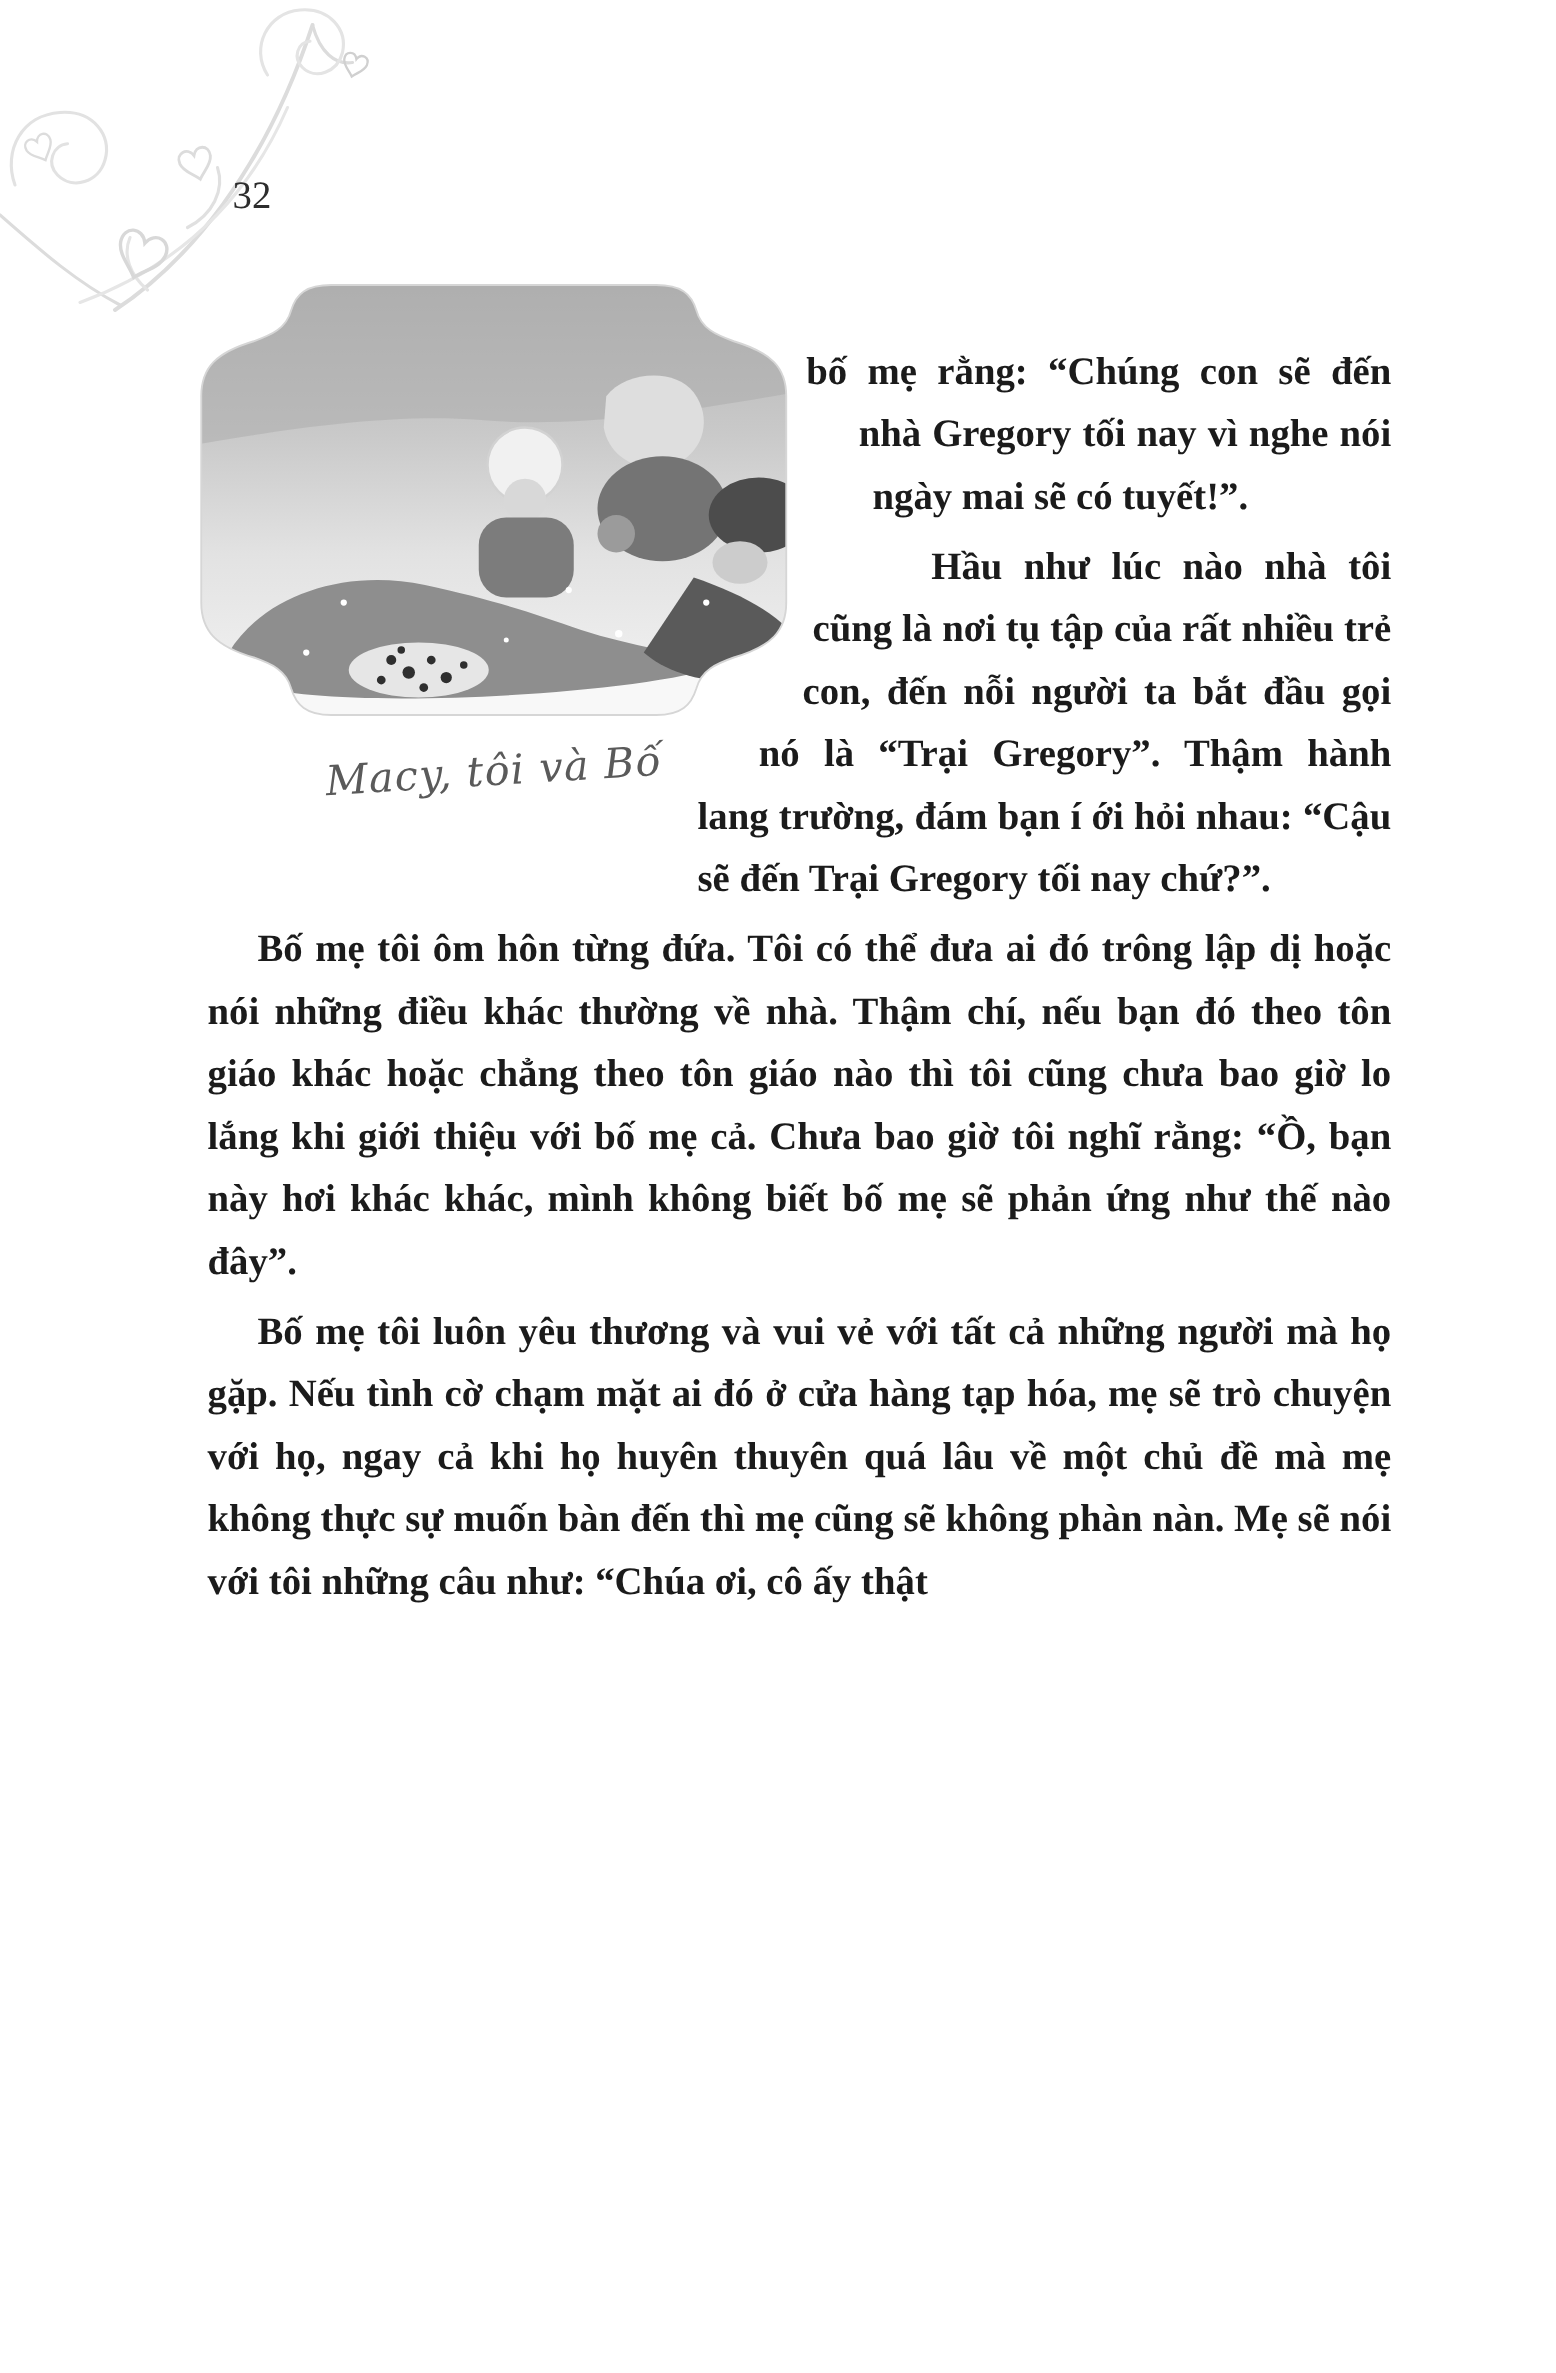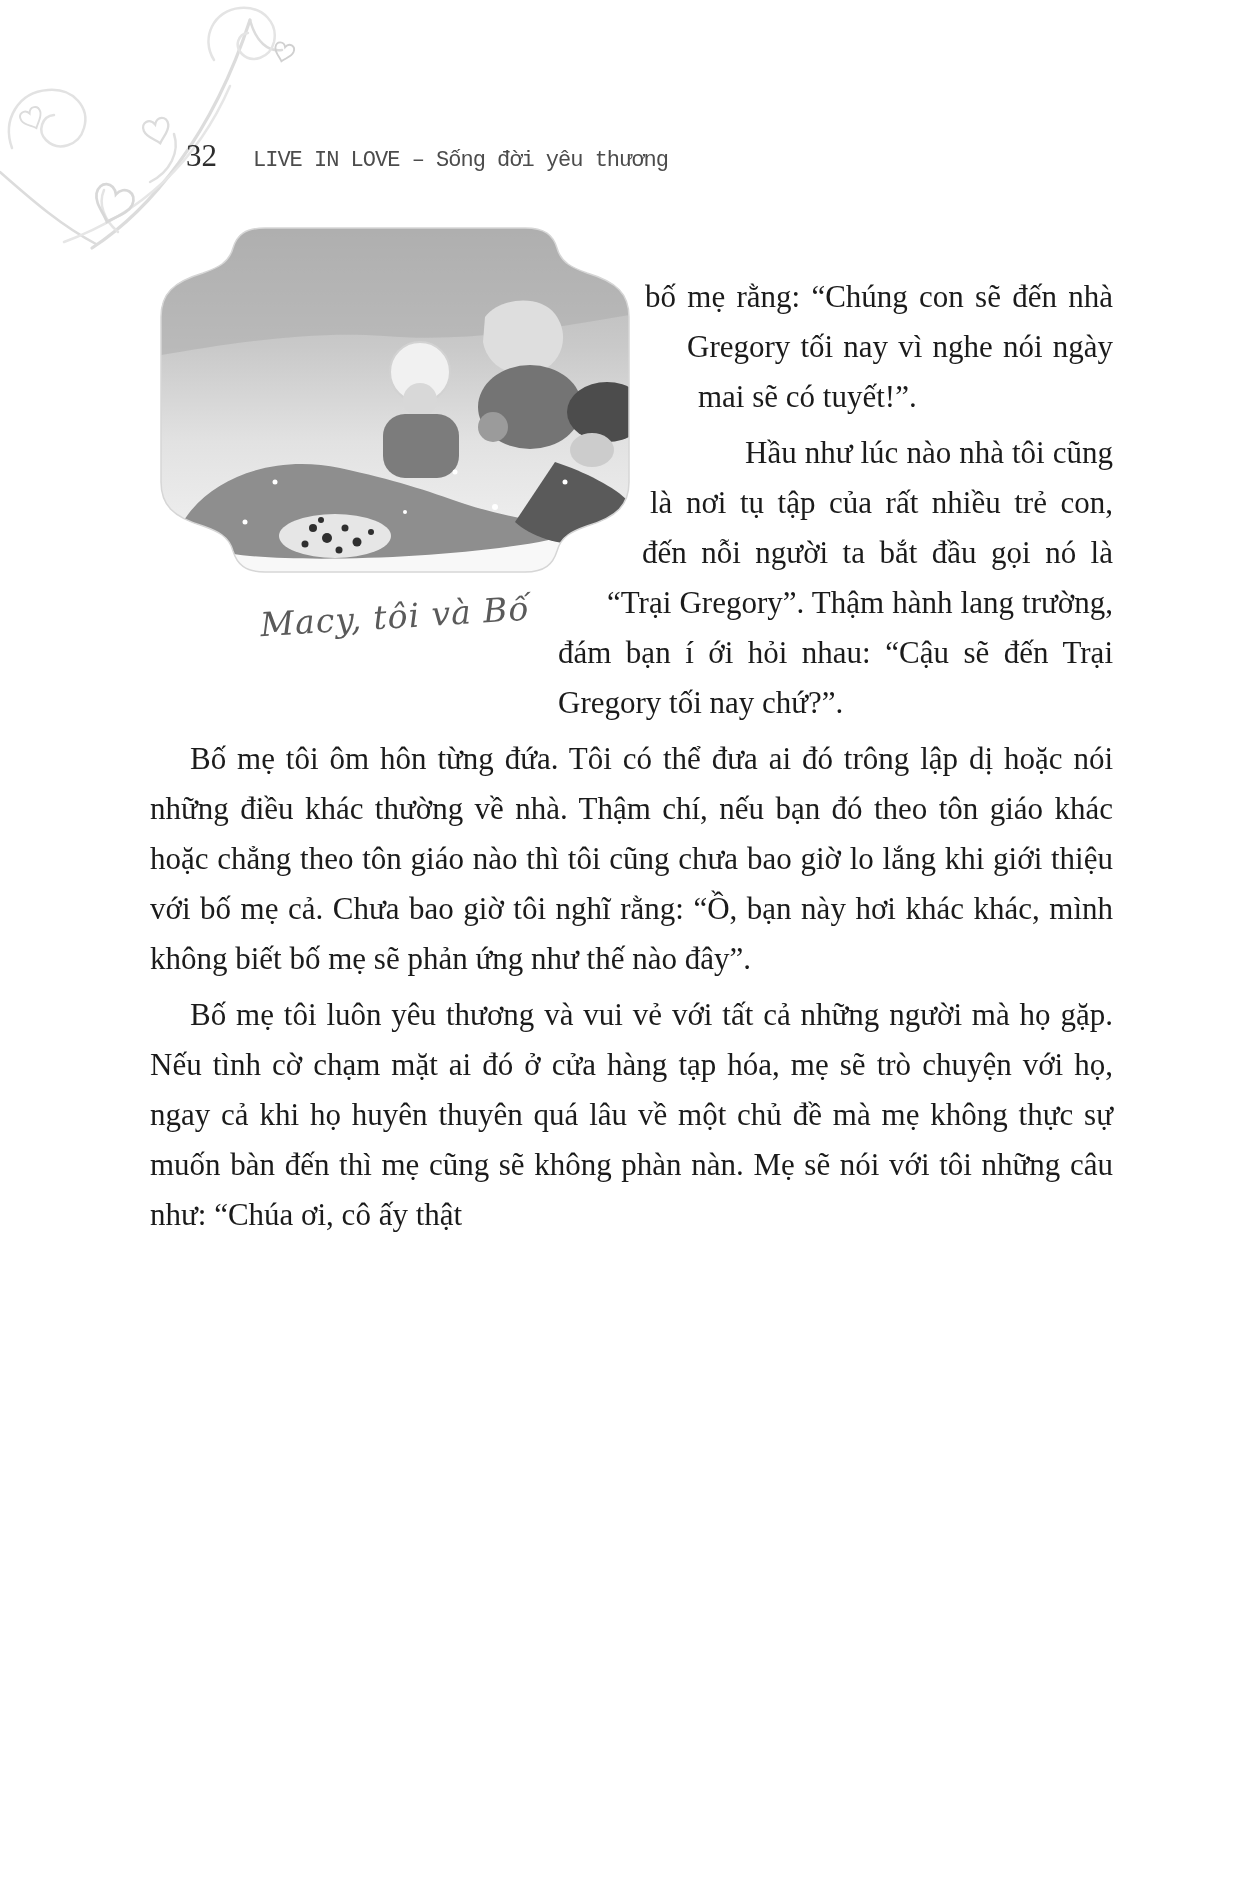--- a/index.html
+++ b/index.html
@@ -23,21 +23,21 @@
     font-family:"Liberation Mono", monospace;
     font-size:22px; letter-spacing:-1px; color:#4c4c4c;
   }
   
   .content {
     position:absolute; left:150px; top:222px; width:963px;
     text-align:justify;
     font-family:"Liberation Serif", serif;
     font-size:31px; line-height:50px; color:#1b1b1b;
   }
-  .content p { margin:0 0 6px 0; text-indent:40px; }
+  .content p { margin:0 0 6px 16px; text-indent:40px;font-weight:bold; }
   .content p.cont { text-indent:0; margin-top:50px; }
   
   .photo-block {
     float:left; width:556px; height:500px; margin:0; padding:0;
     shape-outside: polygon(
       0px 0px, 495px 0px, 495px 100px, 537px 100px, 537px 150px,
       548px 150px, 548px 206px, 555px 206px, 555px 256px, 500px 256px,
       500px 306px, 492px 306px, 492px 356px, 457px 356px, 457px 406px,
       408px 406px, 408px 500px, 0px 500px);
   }
@@ -68,21 +68,20 @@
     <g fill="none" stroke-width="2.5">
       <path d="M0 4 C -3 -3 -12 -1 -11 7 C -10 13 -4 16 0 21 C 4 16 10 13 11 7 C 12 -1 3 -3 0 4 Z" transform="translate(118,188) rotate(18) scale(1.7)" stroke="#d8d8d8" stroke-width="1.6"></path>
       <path d="M0 4 C -3 -3 -12 -1 -11 7 C -10 13 -4 16 0 21 C 4 16 10 13 11 7 C 12 -1 3 -3 0 4 Z" transform="translate(154,120) rotate(-15) scale(1.15)" stroke="#dcdcdc" stroke-width="2"></path>
       <path d="M0 4 C -3 -3 -12 -1 -11 7 C -10 13 -4 16 0 21 C 4 16 10 13 11 7 C 12 -1 3 -3 0 4 Z" transform="translate(28,110) rotate(-25) scale(0.95)" stroke="#dcdcdc" stroke-width="2"></path>
       <path d="M0 4 C -3 -3 -12 -1 -11 7 C -10 13 -4 16 0 21 C 4 16 10 13 11 7 C 12 -1 3 -3 0 4 Z" transform="translate(286,44) rotate(15) scale(0.85)" stroke="#d0d0d0" stroke-width="2.2"></path>
     </g>
   </svg>
 
   <div class="header">
     <span class="page-number">32</span>
-    <span class="book-title">LIVE IN LOVE – Sống đời yêu thương</span>
   </div>
 
   <div class="content">
 
     <figure class="photo-block">
 
       <svg class="photo" width="480" height="356" viewBox="0 0 480 356">
         <defs>
           <linearGradient id="snowg" x1="0" y1="0" x2="0" y2="1">
             <stop offset="0" stop-color="#b3b3b3"></stop>

